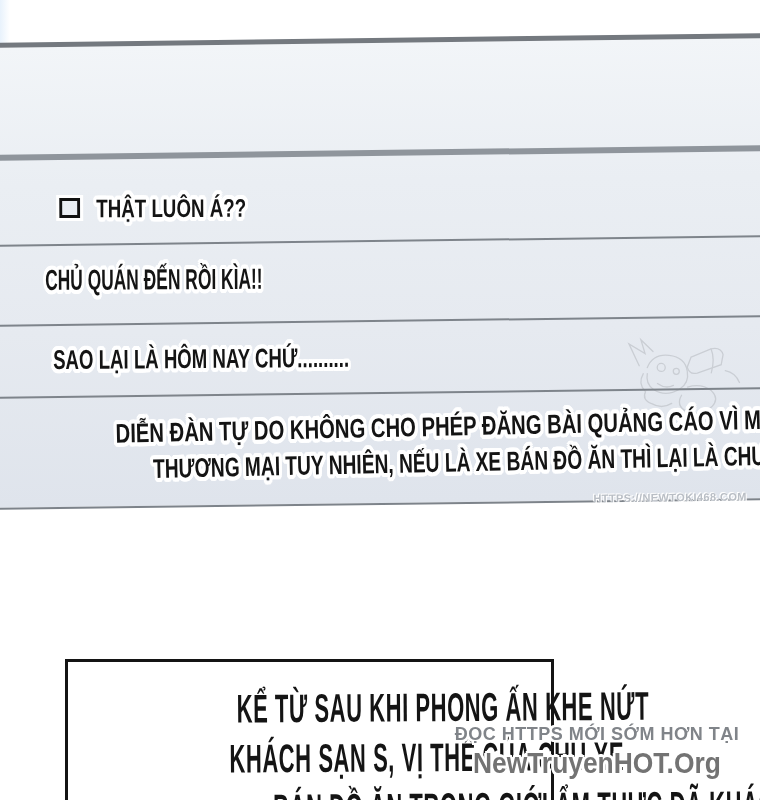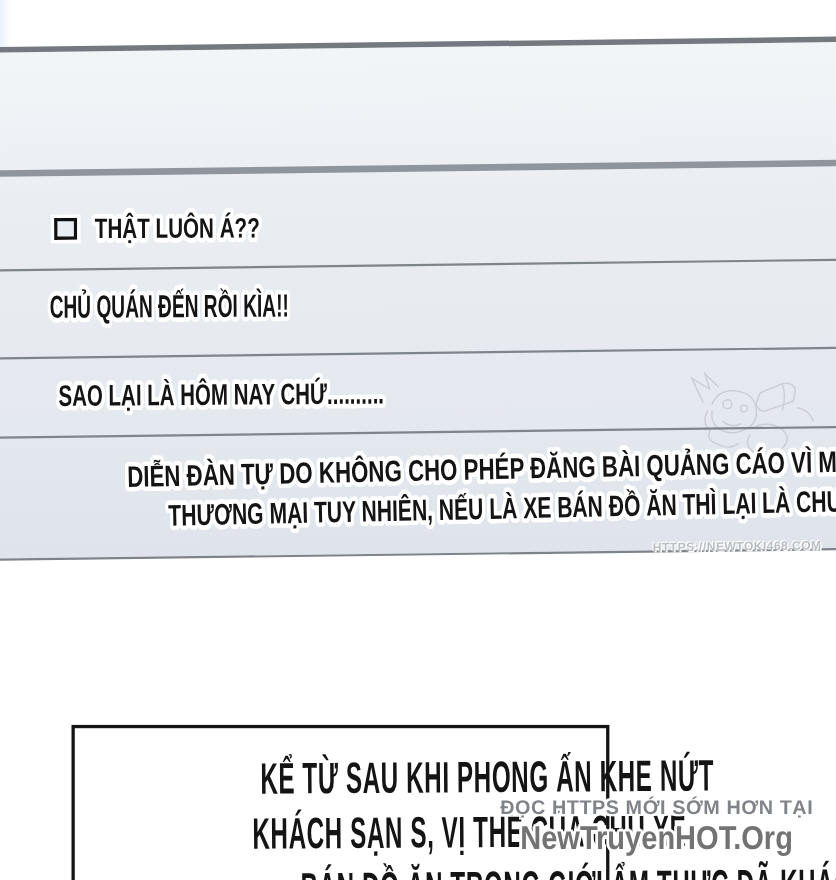--- a/index.html
+++ b/index.html
@@ -25,21 +25,21 @@
 
   .comic{
     font-weight:bold;color:#141414;white-space:nowrap;
     text-shadow:
       -4px 0 0 #fff,4px 0 0 #fff,0 -4px 0 #fff,0 4px 0 #fff,
       -3px -3px 0 #fff,3px -3px 0 #fff,-3px 3px 0 #fff,3px 3px 0 #fff,
       -4px -2px 0 #fff,4px -2px 0 #fff,-4px 2px 0 #fff,4px 2px 0 #fff,
       -2px -4px 0 #fff,2px -4px 0 #fff,-2px 4px 0 #fff,2px 4px 0 #fff;
   }
   .bubble{position:absolute;z-index:3;}
-  .b1{left:58px;top:148px;transform:rotate(0.5deg);}
+  .b1{left:68px;top:148px;transform:rotate(0.5deg);}
   .b1 .txt{display:inline-block;font-size:25px;transform:scale(0.75,1.02);transform-origin:left top;vertical-align:top;}
   .checkbox{display:inline-block;width:15px;height:14px;border:3px solid #111;
     background:rgba(255,255,255,0.0);outline:3px solid #fff;margin:4px 16px 0 0;vertical-align:top;}
   .b2{left:53px;top:218px;transform:rotate(0.4deg);}
   .b2 .txt{display:inline-block;font-size:29px;transform:scale(0.60,1.0);transform-origin:left top;}
   .b3{left:60px;top:299px;transform:rotate(0.3deg);}
   .b3 .txt{display:inline-block;font-size:27px;transform:scale(0.69,1.0);transform-origin:left top;}
 
   .para-line{position:absolute;left:0;right:0;text-align:center;z-index:3;}
   .pl1{top:370px;transform:rotate(-0.5deg);}

